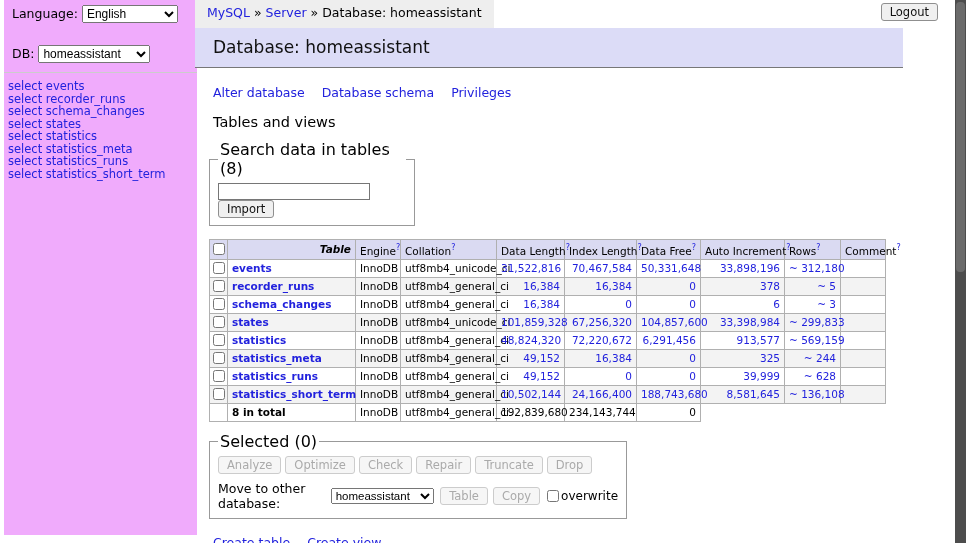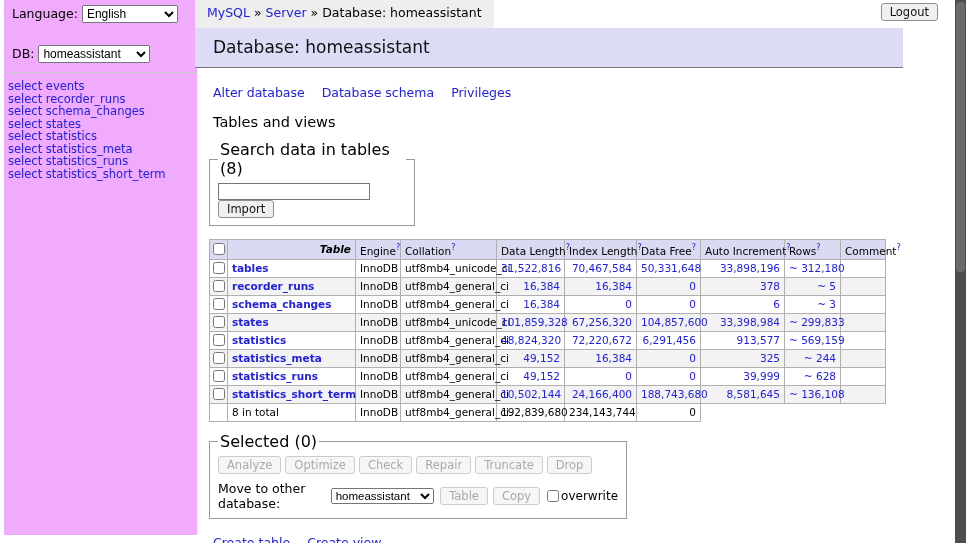--- a/index.html
+++ b/index.html
@@ -71,21 +71,21 @@
   }
   table.tables tr.head td, table.tables tr.head th { background:#dadaf2; }
   table.tables th { font-weight:bold; text-align:right;font-style:italic; }
   table.tables sup a { font-size:8px; }
   table.tables .cb-cell { text-align:center; padding:0 2px; }
   table.tables input[type=checkbox] { width:12px; height:12px; margin:1px; vertical-align:middle; }
   table.tables td.num { text-align:right; }
   table.tables a.tname { font-weight:bold; }
   table.tables tr.even td { background:#f3f3f3; }
   table.tables tr.total-row td { background:#fff; color:#000; }
-  table.tables tr.total-row .tot-name { font-weight:normal; }
+  table.tables tr.total-row .tot-name { font-weight:bold; }
 
   fieldset.selected-fs { width:405px; font-size:12.5px; }
   .sel-buttons button { margin-right:4px; }
   .move-row { margin-top:7px; display:flex; align-items:center; }
   .move-row select { width:148px; font-size:11.5px; margin:0 6px; }
   .move-row button { margin-right:5px; }
   .move-row label { font-size:12px; display:flex; align-items:center; }
   .move-row input[type=checkbox] { width:12px; height:12px; margin:0 2px 0 2px; }
 
   .link-row { margin:16px 0 0 18px; font-size:12.5px; }
@@ -172,21 +172,21 @@
 
           <td class="hcol"><span>Rows</span><sup><a href="#">?</a></sup></td>
 
           <td class="hcol"><span>Comment</span><sup><a href="#">?</a></sup></td>
         </tr>
     </tbody>
     <tbody>
 
         <tr>
           <td class="cb-cell"><input type="checkbox" style=""></td>
-          <td><a href="#" class="tname">tables</a></td>
+          <td><a href="#" class="tname">events</a></td>
           <td>InnoDB</td>
           <td>utf8mb4_unicode_ci</td>
           <td class="num"><a href="#">31,522,816</a></td>
           <td class="num"><a href="#">70,467,584</a></td>
           <td class="num"><a href="#">50,331,648</a></td>
           <td class="num"><a href="#">33,898,196</a></td>
           <td class="num"><a href="#">~ 312,180</a></td>
           <td></td>
         </tr>
 

